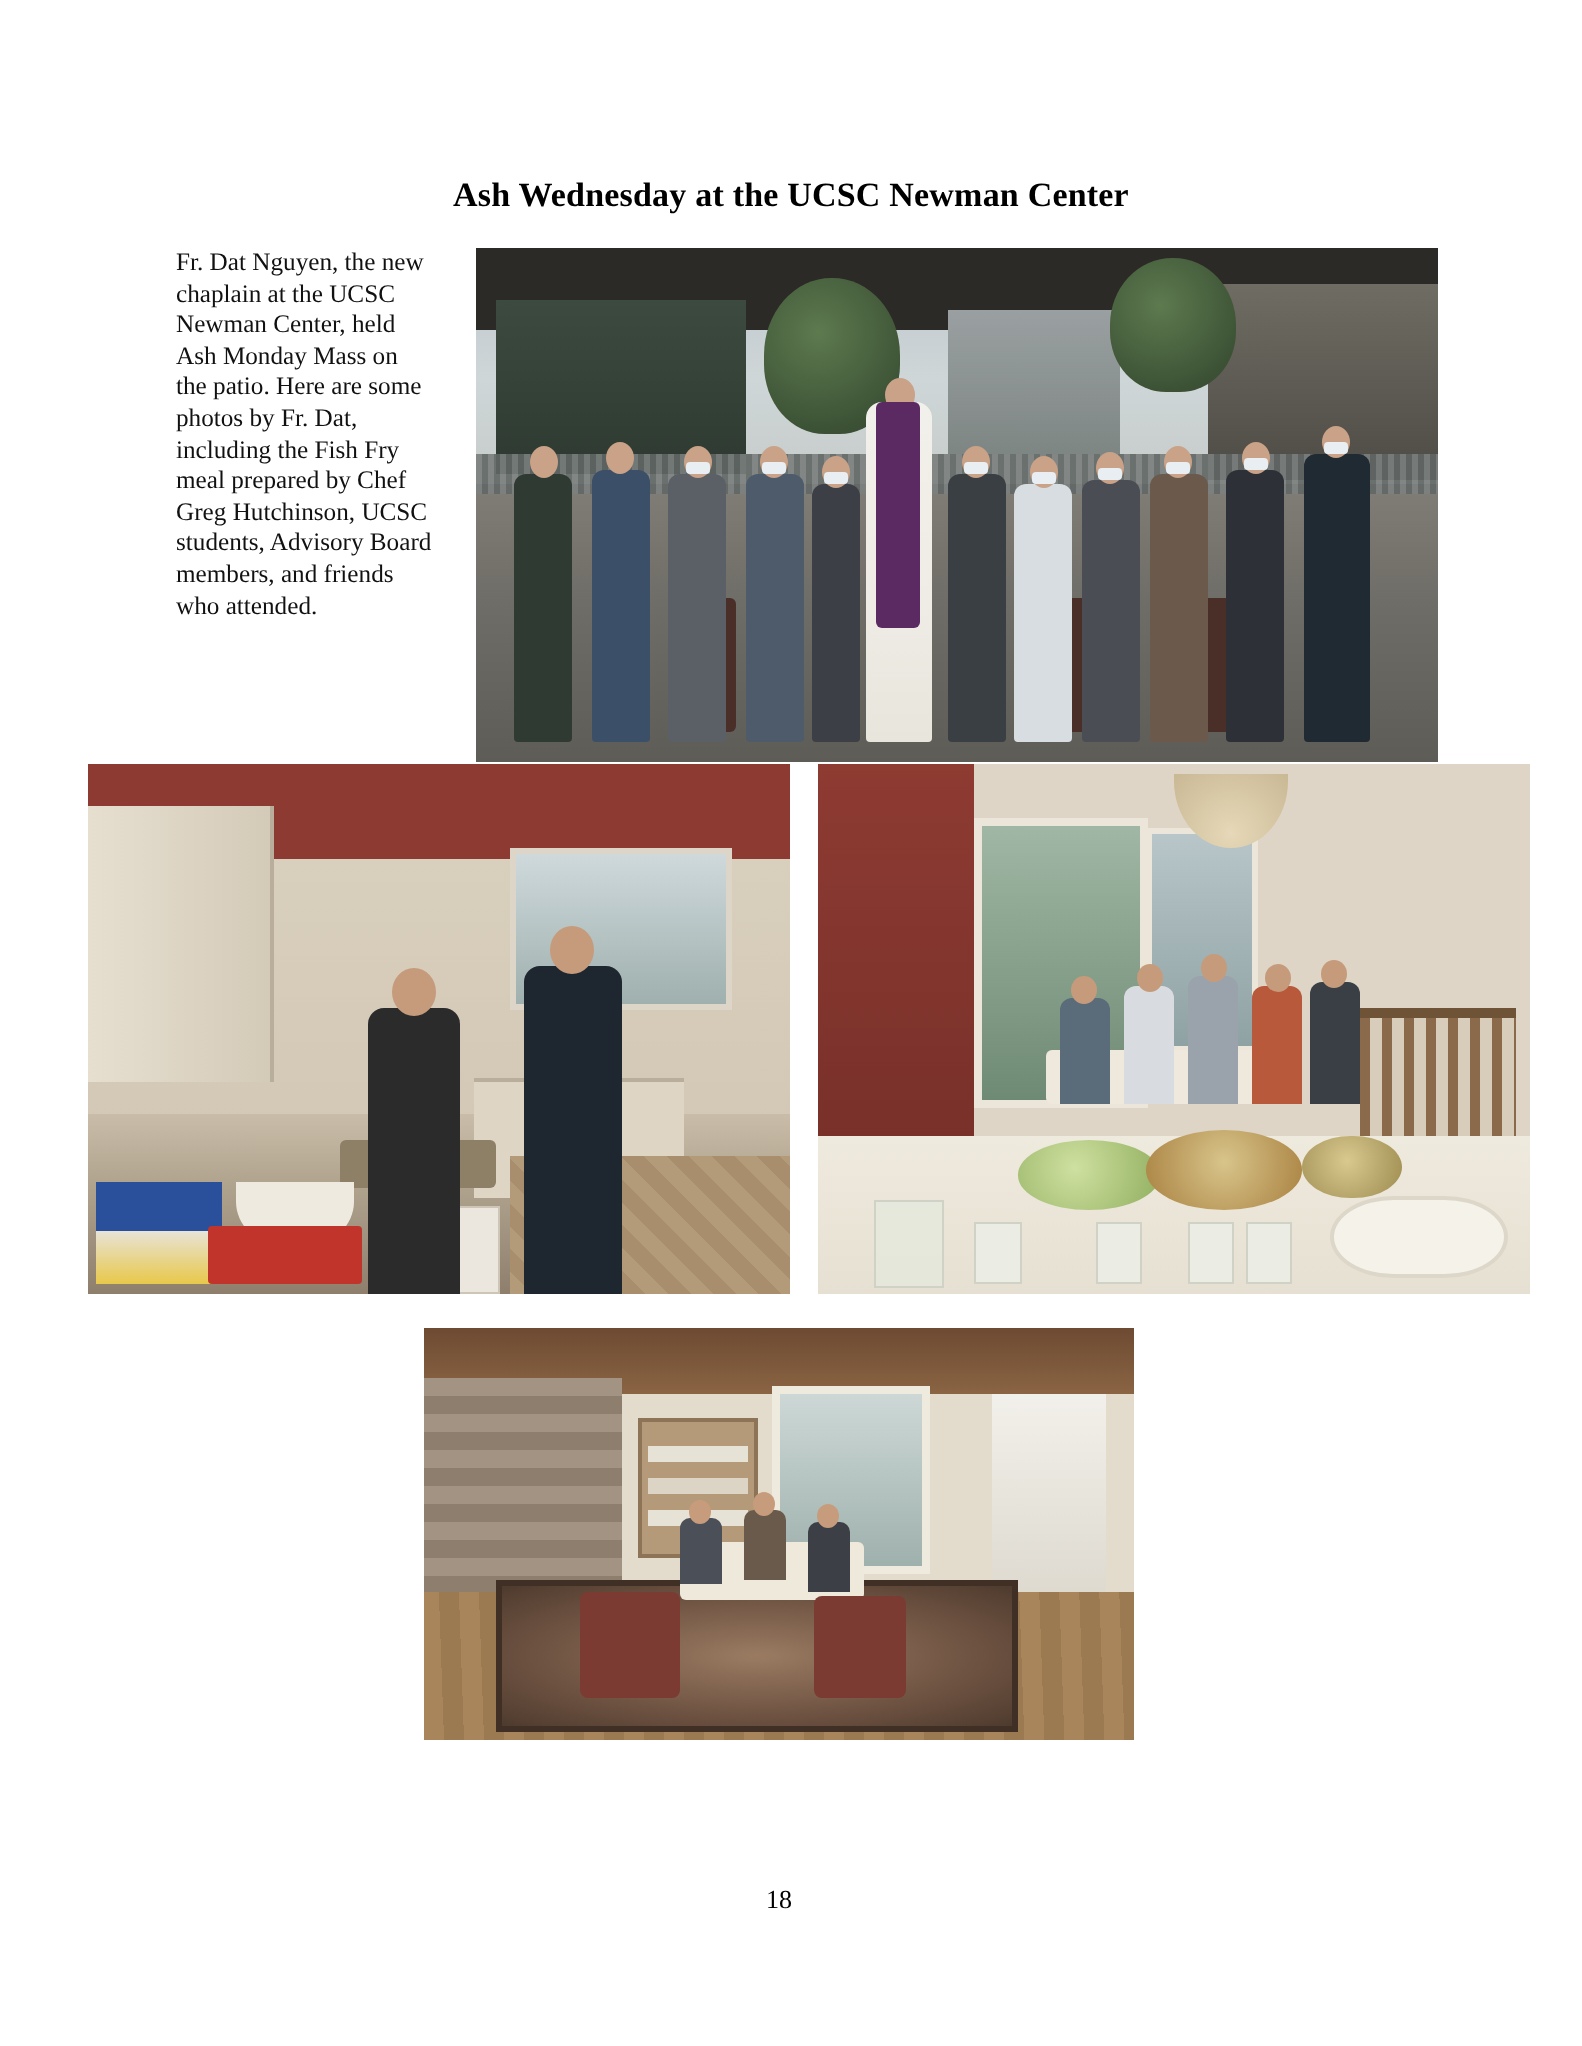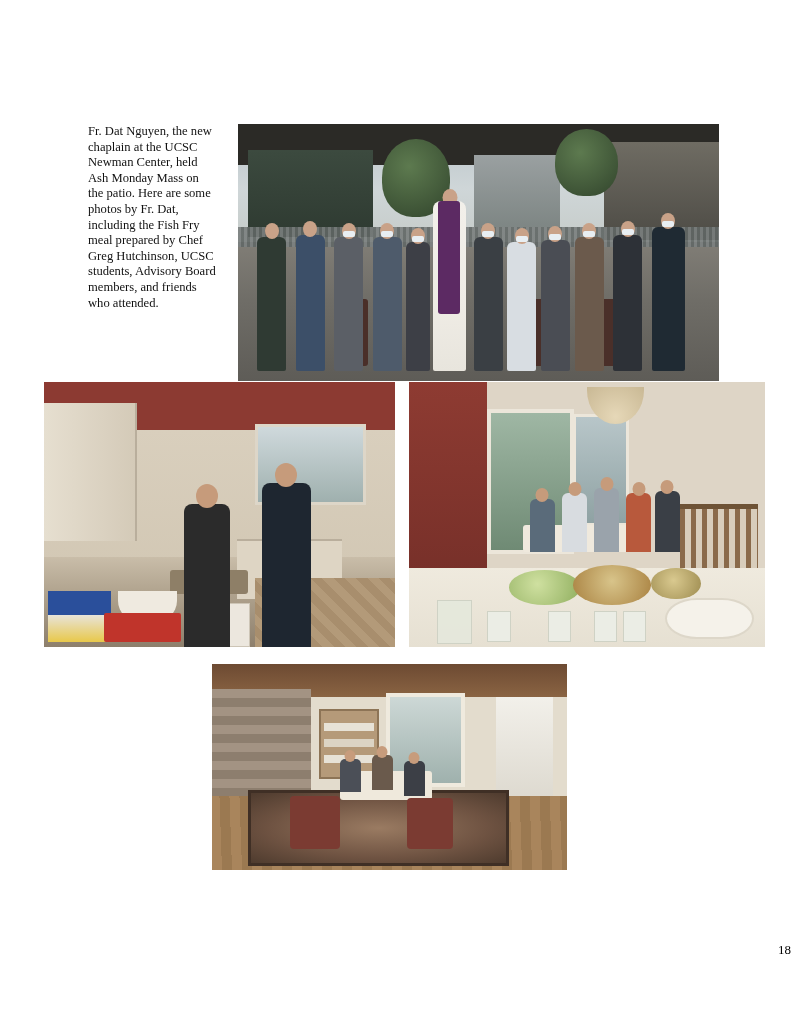--- a/index.html
+++ b/index.html
@@ -323,32 +323,33 @@
     border-radius: 5px 5px 0 0;
   }
   .l-person .head {
     position: absolute; left: 50%; transform: translateX(-50%);
     top: -9px; width: 11px; height: 12px; border-radius: 50%;
     background: #c79c7c;
   }
 
   .page-number {
     position: absolute;
-    left: 0; right: 0;
+    left: 0; right: 12px;
     top: 942px;
-    text-align: right;
+    text-align: center;
     font-family: "Liberation Serif", serif;
     font-size: 13px;
   }
 </style>
 </head>
 <body>
 
 <div class="page">
 
+  <div class="title">Ash Wednesday at the UCSC Newman Center</div>
 
   <div class="caption">Fr. Dat Nguyen, the new chaplain at the UCSC Newman Center, held Ash Monday Mass on the patio. Here are some photos by Fr. Dat, including the Fish Fry meal prepared by Chef Greg Hutchinson, UCSC students, Advisory Board members, and friends who attended.</div>
 
   <div class="photo" id="photo-group">
     <div class="sky"></div>
     <div class="roofline"></div>
     <div class="house-left"></div>
     <div class="house-mid"></div>
     <div class="house-right"></div>
     <div class="tree" style="left:30%;top:6%;width:14%;height:30%;"></div>

